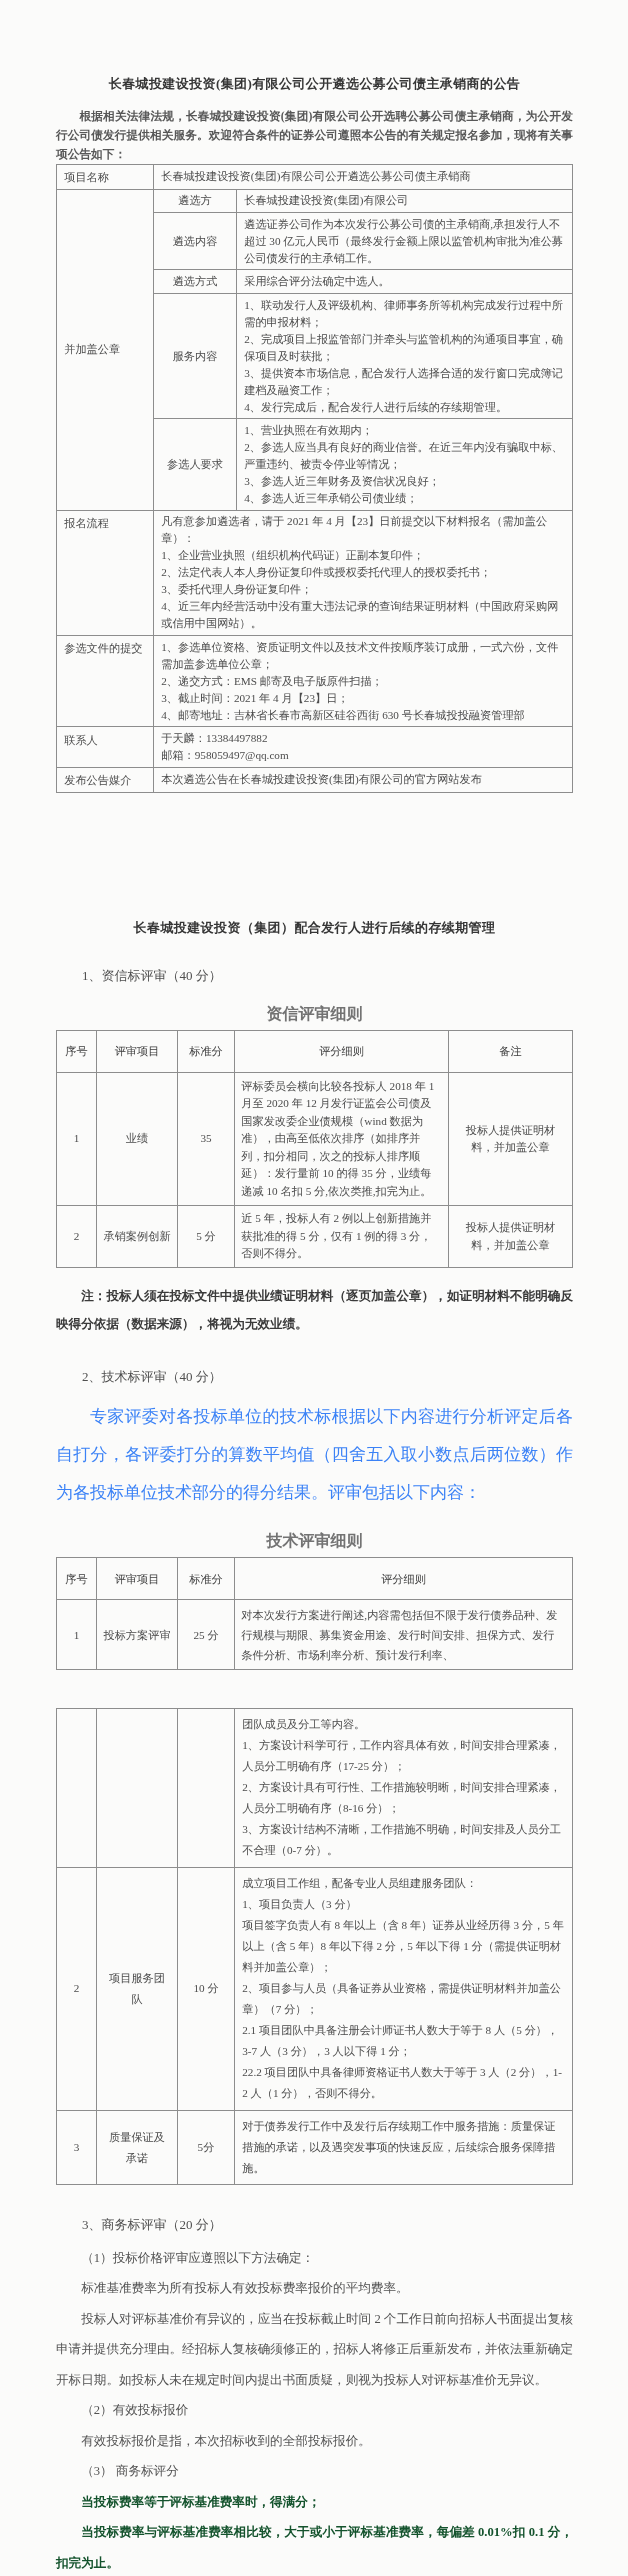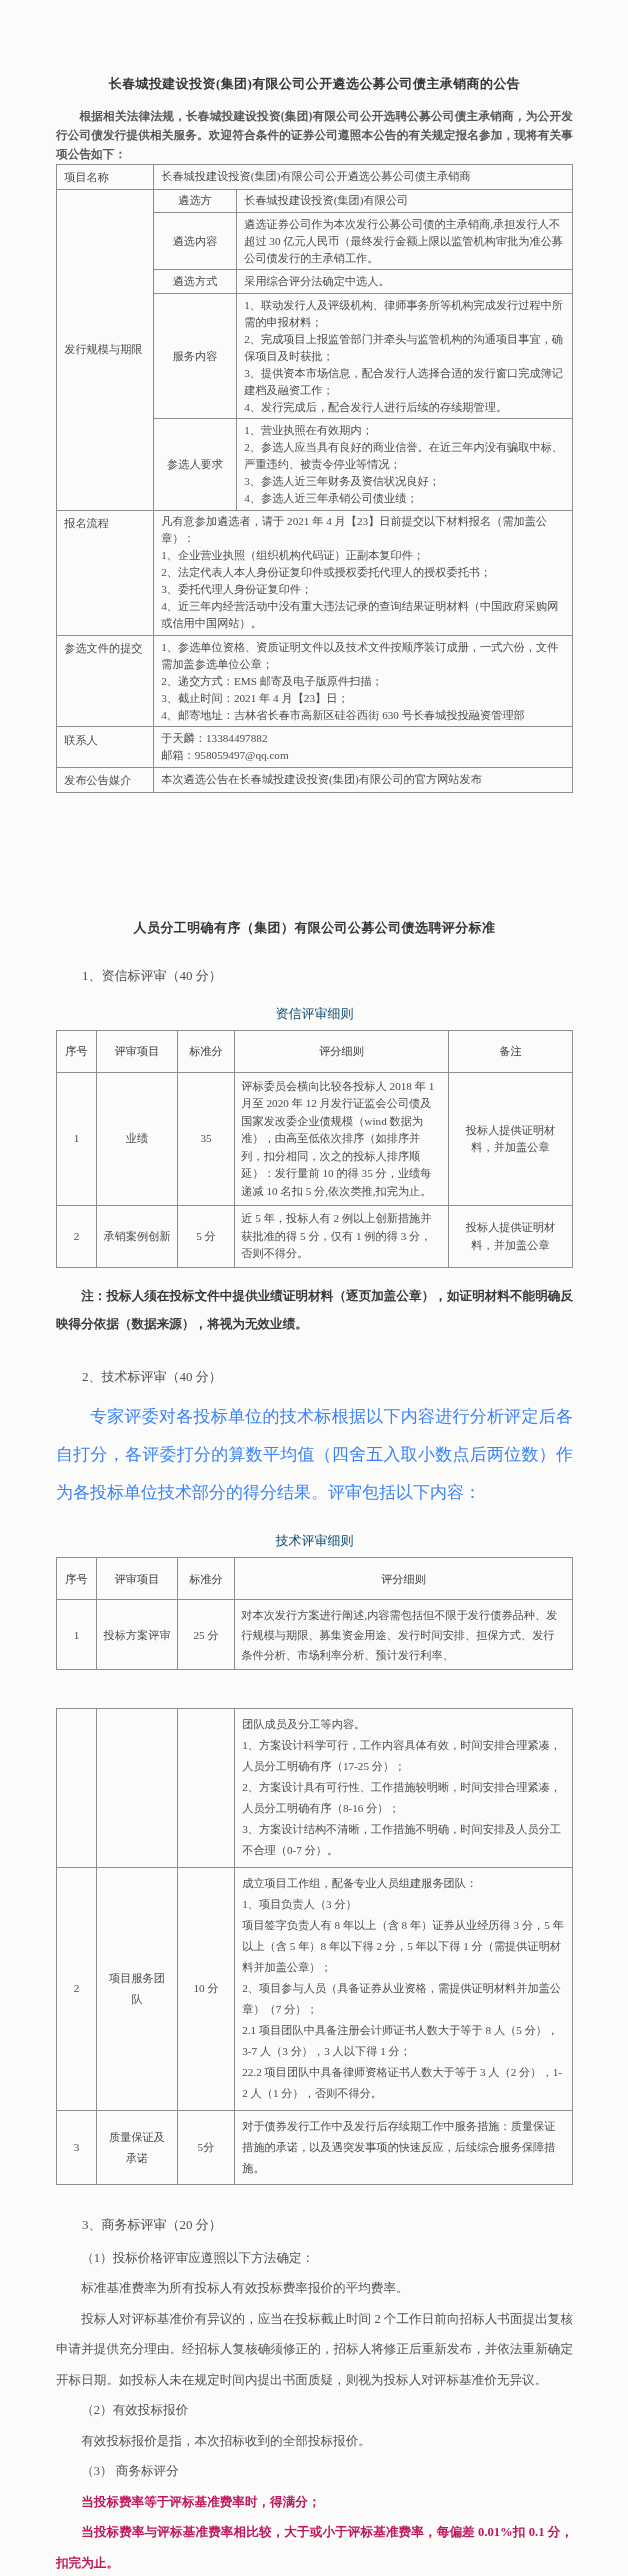--- a/index.html
+++ b/index.html
@@ -30,22 +30,22 @@
   .t1 .labB{text-align:center;}
   .t1 .groupcell{text-align:left;vertical-align:middle;}
 
   
   .title2{margin-top:126px;}
   .h-num{
     font-size:13px;color:#4f4f4f;margin:30.5px 0 0;line-height:18px;
     padding-left:2em;font-weight:normal;
   }
   .tbl-title{
-    text-align:center;font-weight:normal;color:#0c4a6e;
-    font-size:13px;margin:20px 0 8px;line-height:17px;
+    text-align:center;font-weight:bold;color:#737373;
+    font-size:16px;margin:20px 0 8px;line-height:17px;
   }
   .t2,.t3{font-size:11.2px;color:#4c4c4c;}
   .t2 td,.t3 td{padding:4.5px 6.3px;line-height:17.5px;vertical-align:middle;}
   .t2 .hd,.t3 .hd{text-align:center;height:32px;color:#404040;}
   .t2 .c,.t3 .c{text-align:center;}
   .t2 .detail,.t3 .detail{text-align:left;}
   .t3 td{line-height:20px;}
   .t3.part2 {margin-top:38px;}
   .t3.part2 td{line-height:21px;padding:5.4px 7.2px;}
   .note{
@@ -54,21 +54,21 @@
   }
   .tech-intro{
     font-size:17px;line-height:38px;color:#3b82f6;
     text-align:justify;text-indent:2em;margin:11.7px 0 0;
   }
   .business{margin-top:9px;}
   .business p{
     font-size:12.6px;line-height:30.5px;margin:0;color:#525252;
     text-indent:2em;text-align:justify;
   }
-  .business p.bold{font-weight:bold;color:#be185d;}
+  .business p.bold{font-weight:bold;color:#14532d;}
 </style>
 </head>
 <body>
 
 <div class="doc">
 
   <h1 class="title">长春城投建设投资(集团)有限公司公开遴选公募公司债主承销商的公告</h1>
 
   <p class="intro">根据相关法律法规，长春城投建设投资(集团)有限公司公开选聘公募公司债主承销商，为公开发行公司债发行提供相关服务。欢迎符合条件的证券公司遵照本公告的有关规定报名参加，现将有关事项公告如下：</p>
 
@@ -77,21 +77,21 @@
         <col style="width:97px">
         <col style="width:83px">
         <col>
       </colgroup>
     <tbody>
       <tr>
         <td class="labA">项目名称</td>
         <td colspan="2">长春城投建设投资(集团)有限公司公开遴选公募公司债主承销商</td>
       </tr>
       <tr>
-        <td rowspan="5" class="groupcell">发行规模与期限</td>
+        <td rowspan="5" class="groupcell">并加盖公章</td>
         <td class="labB">遴选方</td>
         <td class="pre">长春城投建设投资(集团)有限公司</td>
       </tr>
       <tr>
         <td class="labB">遴选内容</td>
         <td class="pre">遴选证券公司作为本次发行公募公司债的主承销商,承担发行人不超过 30 亿元人民币（最终发行金额上限以监管机构审批为准公募公司债发行的主承销工作。</td>
       </tr>
       <tr>
         <td class="labB">遴选方式</td>
         <td class="pre">采用综合评分法确定中选人。</td>
@@ -130,21 +130,21 @@
         <td colspan="2" class="pre">于天麟：13384497882
 邮箱：958059497@qq.com</td>
       </tr>
       <tr>
         <td class="labA">发布公告媒介</td>
         <td colspan="2" class="pre">本次遴选公告在长春城投建设投资(集团)有限公司的官方网站发布</td>
       </tr>
     </tbody>
   </table>
 
-  <h1 class="title title2">人员分工明确有序（集团）有限公司公募公司债选聘评分标准</h1>
+  <h1 class="title title2">长春城投建设投资（集团）配合发行人进行后续的存续期管理</h1>
 
   <p class="h-num">1、资信标评审（40 分）</p>
   <p class="tbl-title">资信评审细则</p>
 
   <table class="t2">
     <colgroup>
         <col style="width:40px">
         <col style="width:81px">
         <col style="width:57px">
         <col style="width:214px">

